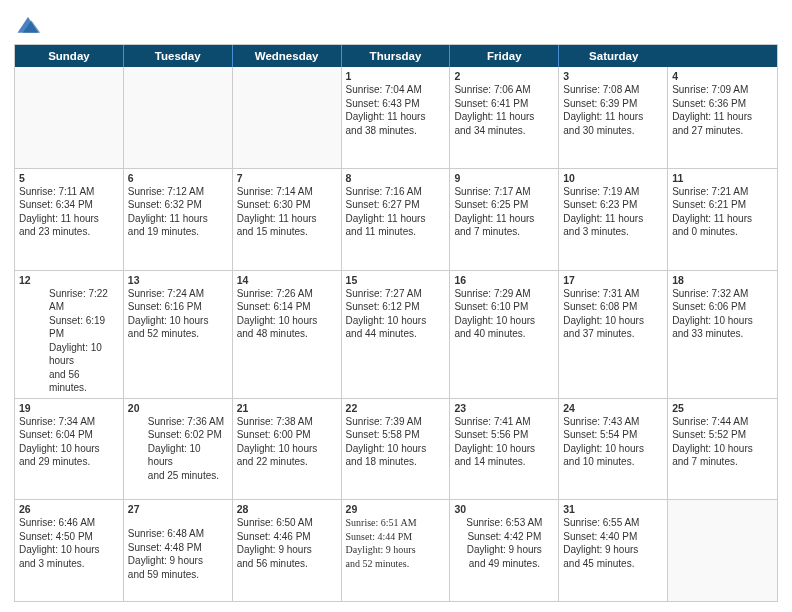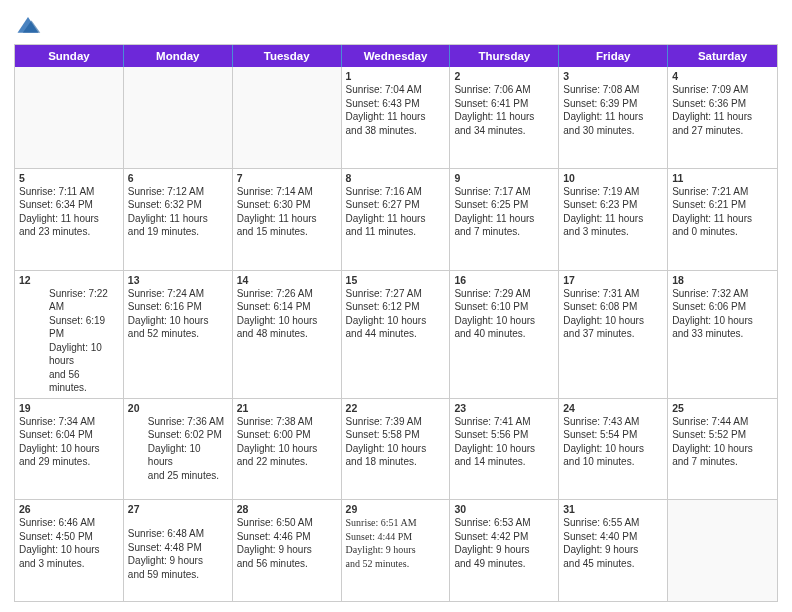--- a/index.html
+++ b/index.html
@@ -62,21 +62,21 @@
     }
     .calendar {
       flex: 1;
       display: flex;
       flex-direction: column;
       border: 1px solid #ccc;
     }
     .cal-header-row {
       display: grid;
       grid-template-columns: repeat(7, 1fr);
-      background: #6d28d9;
+      background: #0c4a6e;
     }
     .cal-header-cell {
       color: #fff;
       font-size: 11.5px;
       font-weight: bold;
       padding: 5px 4px;
       text-align: center;
       border-right: 1px solid #4a8dd5;
     }
     .cal-header-cell:last-child { border-right: none; }
@@ -133,21 +133,20 @@
     </div>
     <div class="title-block">
       <div class="month-title"></div>
       <div class="location"></div>
     </div>
   </div>
 
   <div class="calendar">
     <div class="cal-header-row">
     <div class="cal-header-cell">Sunday</div>
-        <div class="cal-header-cell">Monday</div>
         <div class="cal-header-cell">Tuesday</div>
         <div class="cal-header-cell">Wednesday</div>
         <div class="cal-header-cell">Thursday</div>
         <div class="cal-header-cell">Friday</div>
         <div class="cal-header-cell">Saturday</div>
       </div>
     <div class="cal-body">
     <div class="cal-week">
           <div class="cal-cell empty"></div>
           <div class="cal-cell empty"></div>
@@ -358,21 +357,21 @@
           </div>
           <div class="cal-cell">
             <span class="day-number">29</span>
             <div class="cell-info" style="white-space: pre-line; font-family: Liberation Serif, serif;">Sunrise: 6:51 AM
 Sunset: 4:44 PM
 Daylight: 9 hours
 and 52 minutes.</div>
           </div>
           <div class="cal-cell">
             <span class="day-number">30</span>
-            <div class="cell-info" style="white-space: pre-line;">Sunrise: 6:53 AM
+            <div class="cell-info" style="white-space: pre-line; text-align: center;">Sunrise: 6:53 AM
 Sunset: 4:42 PM
 Daylight: 9 hours
 and 49 minutes.</div>
           </div>
           <div class="cal-cell">
             <span class="day-number">31</span>
             <div class="cell-info" style="white-space: pre-line;">Sunrise: 6:55 AM
 Sunset: 4:40 PM
 Daylight: 9 hours
 and 45 minutes.</div>

